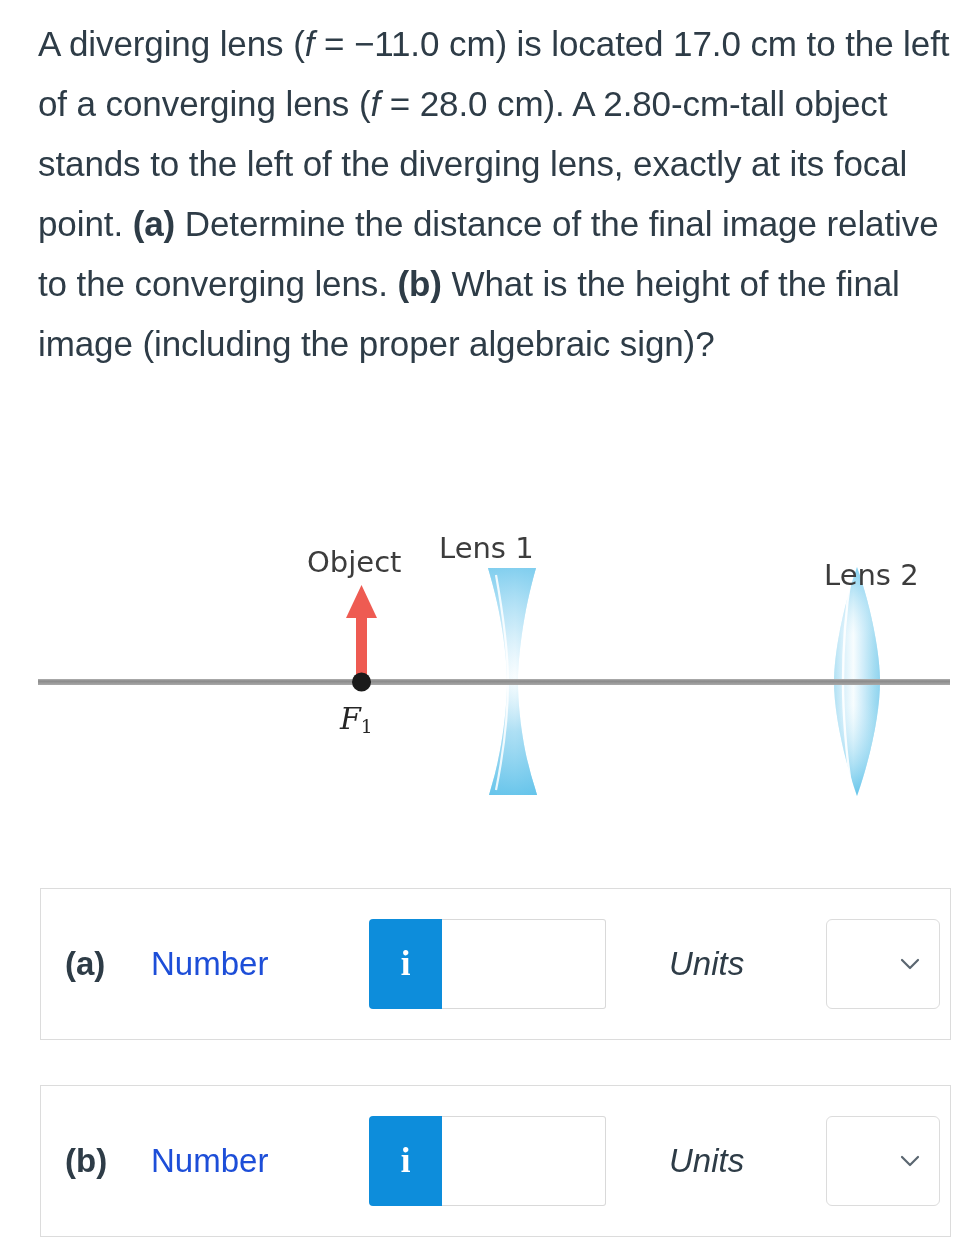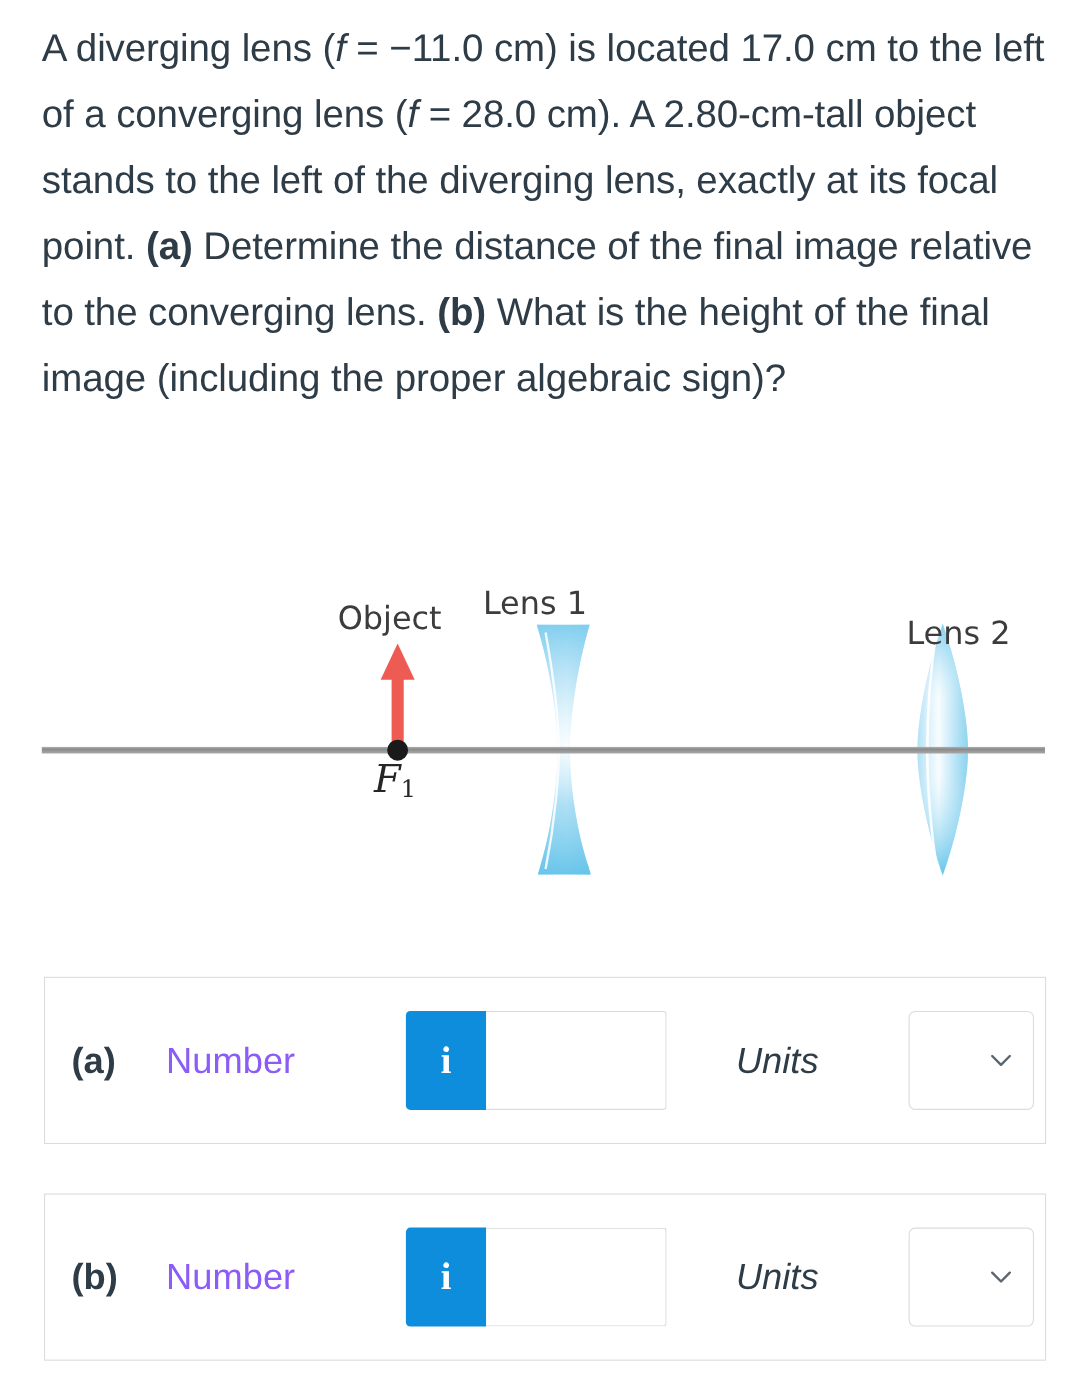--- a/index.html
+++ b/index.html
@@ -47,24 +47,24 @@
     color: #3c3c3c;
     white-space: nowrap;
   }
   #label-object { left: 307px; top: 40px; }
   #label-lens1  { left: 439px; top: 26px; }
   #label-lens2  { left: 824px; top: 26px; margin-top: 27px; }
 
   .flabel {
     position: absolute;
     left: 340px;
-    top: 184px;
+    top: 196px;
     font-family: "DejaVu Serif", serif;
     font-style: italic;
-    font-size: 35px;
+    font-size: 30px;
     color: #262626;
   }
   .flabel sub {
     font-style: normal;
     font-size: 0.62em;
     vertical-align: -0.22em;
     font-family: "DejaVu Serif", serif;
   }
 
   
@@ -92,21 +92,21 @@
     font-size: 33px;
     font-weight: bold;
     color: #2e3c47;
   }
   .number-label {
     position: absolute;
     left: 110px;
     top: 50%;
     transform: translateY(-50%);
     font-size: 33px;
-    color: #8b5cf6;
+    color: #1d4ed8;
   }
   .units-label {
     position: absolute;
     left: 628px;
     top: 50%;
     transform: translateY(-50%);
     font-size: 33px;
     color: #2e3c47;
     font-style: italic;
   }

